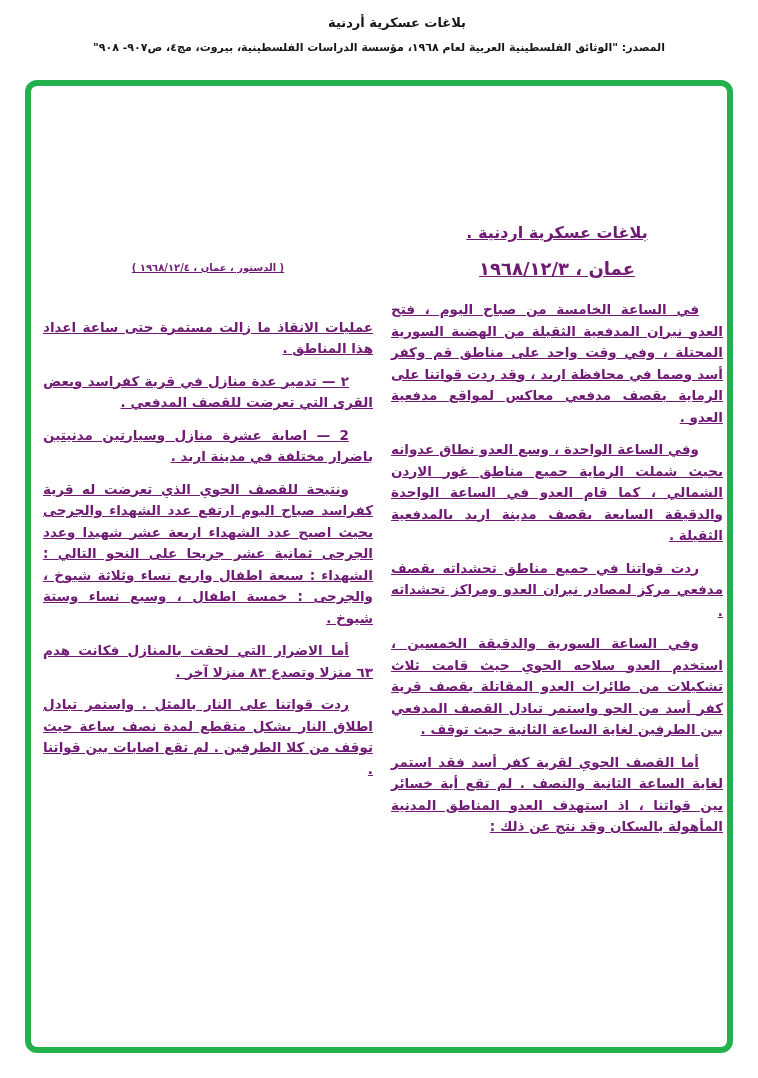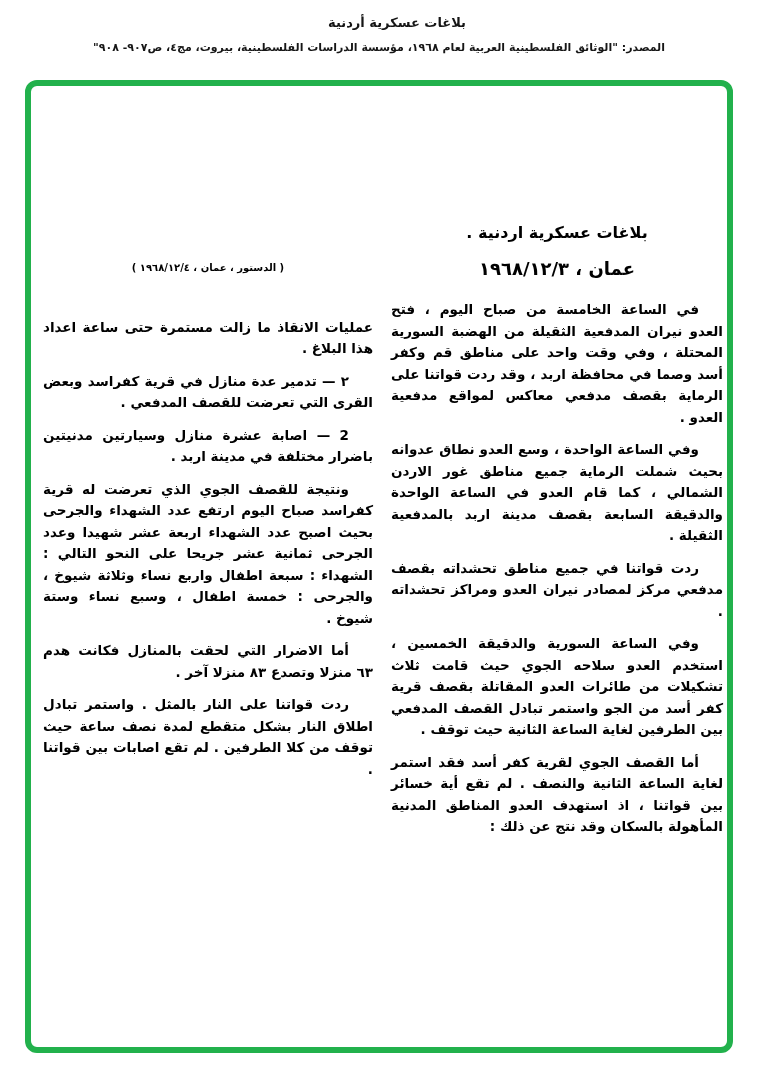--- a/index.html
+++ b/index.html
@@ -27,21 +27,22 @@
   }
 
   
   .col {
     position: absolute;
     direction: rtl;
     text-align: justify;
     font-size: 13.5px;
     line-height: 21.5px;
     font-weight: bold;
-    color: #000000;
+    color: #701a75;
+    text-decoration: underline;
   }
   .col-right { top: 136px; left: 360px; width: 332px; }
   .col-left  { top: 171px; left: 12px;  width: 330px; }
 
   .col-heading  { text-align: center; font-size: 16px; font-weight: bold; margin: 0 0 14px 0; }
   .dateline     { text-align: center; font-size: 18px; font-weight: bold; margin: 0 0 20px 0; }
   .dateline-left{ text-align: center; font-size: 10px; font-weight: bold; margin: 0 0 38px 0; }
 
   .para          { margin: 0 0 11px 0; text-indent: 24px; }
   .para-noindent { margin: 0 0 11px 0; text-indent: 0; }
@@ -63,21 +64,21 @@
       <div class="dateline">عمان ، ١٩٦٨/١٢/٣</div>
       <div class="para">في الساعة الخامسة من صباح اليوم ، فتح العدو نيران المدفعية الثقيلة من الهضبة السورية المحتلة ، وفي وقت واحد على مناطق قم وكفر أسد وصما في محافظة اربد ، وقد ردت قواتنا على الرماية بقصف مدفعي معاكس لمواقع مدفعية العدو .</div>
       <div class="para">وفي الساعة الواحدة ، وسع العدو نطاق عدوانه بحيث شملت الرماية جميع مناطق غور الاردن الشمالي ، كما قام العدو في الساعة الواحدة والدقيقة السابعة بقصف مدينة اربد بالمدفعية الثقيلة .</div>
       <div class="para">ردت قواتنا في جميع مناطق تحشداته بقصف مدفعي مركز لمصادر نيران العدو ومراكز تحشداته .</div>
       <div class="para">وفي الساعة السورية والدقيقة الخمسين ، استخدم العدو سلاحه الجوي حيث قامت ثلاث تشكيلات من طائرات العدو المقاتلة بقصف قرية كفر أسد من الجو واستمر تبادل القصف المدفعي بين الطرفين لغاية الساعة الثانية حيث توقف .</div>
       <div class="para">أما القصف الجوي لقرية كفر أسد فقد استمر لغاية الساعة الثانية والنصف . لم تقع أية خسائر بين قواتنا ، اذ استهدف العدو المناطق المدنية المأهولة بالسكان وقد نتج عن ذلك :</div>
     </div>
 
     <div class="col col-left">
       <div class="dateline-left">( الدستور ، عمان ، ١٩٦٨/١٢/٤ )</div>
-      <div class="para-noindent">عمليات الانقاذ ما زالت مستمرة حتى ساعة اعداد هذا البلاغ .</div>
+      <div class="para-noindent">عمليات الانقاذ ما زالت مستمرة حتى ساعة اعداد هذا المناطق .</div>
       <div class="para">٢ — تدمير عدة منازل في قرية كفراسد وبعض القرى التي تعرضت للقصف المدفعي .</div>
       <div class="para">2 — اصابة عشرة منازل وسيارتين مدنيتين باضرار مختلفة في مدينة اربد .</div>
       <div class="para">ونتيجة للقصف الجوي الذي تعرضت له قرية كفراسد صباح اليوم ارتفع عدد الشهداء والجرحى بحيث اصبح عدد الشهداء اربعة عشر شهيدا وعدد الجرحى ثمانية عشر جريحا على النحو التالي : الشهداء : سبعة اطفال واربع نساء وثلاثة شيوخ ، والجرحى : خمسة اطفال ، وسبع نساء وستة شيوخ .</div>
       <div class="para">أما الاضرار التي لحقت بالمنازل فكانت هدم ٦٣ منزلا وتصدع ٨٣ منزلا آخر .</div>
       <div class="para">ردت قواتنا على النار بالمثل . واستمر تبادل اطلاق النار بشكل متقطع لمدة نصف ساعة حيث توقف من كلا الطرفين . لم تقع اصابات بين قواتنا .</div>
     </div>
 
   </div>
 </div>
 

